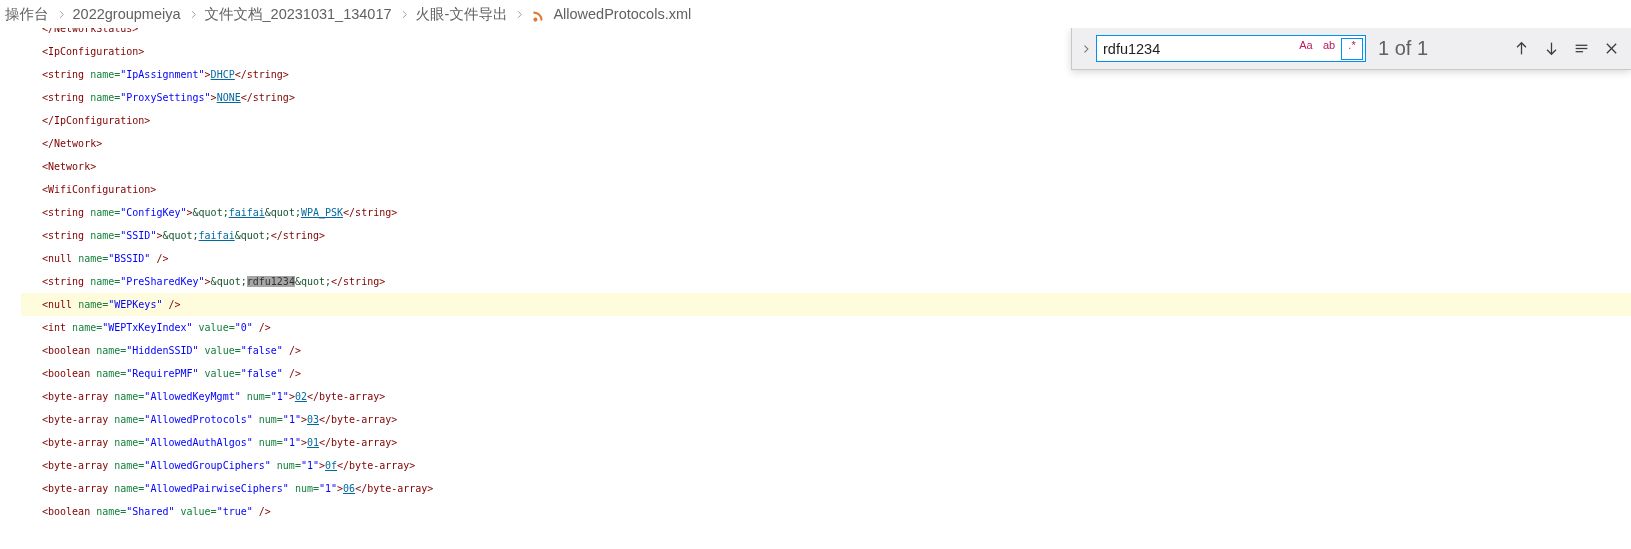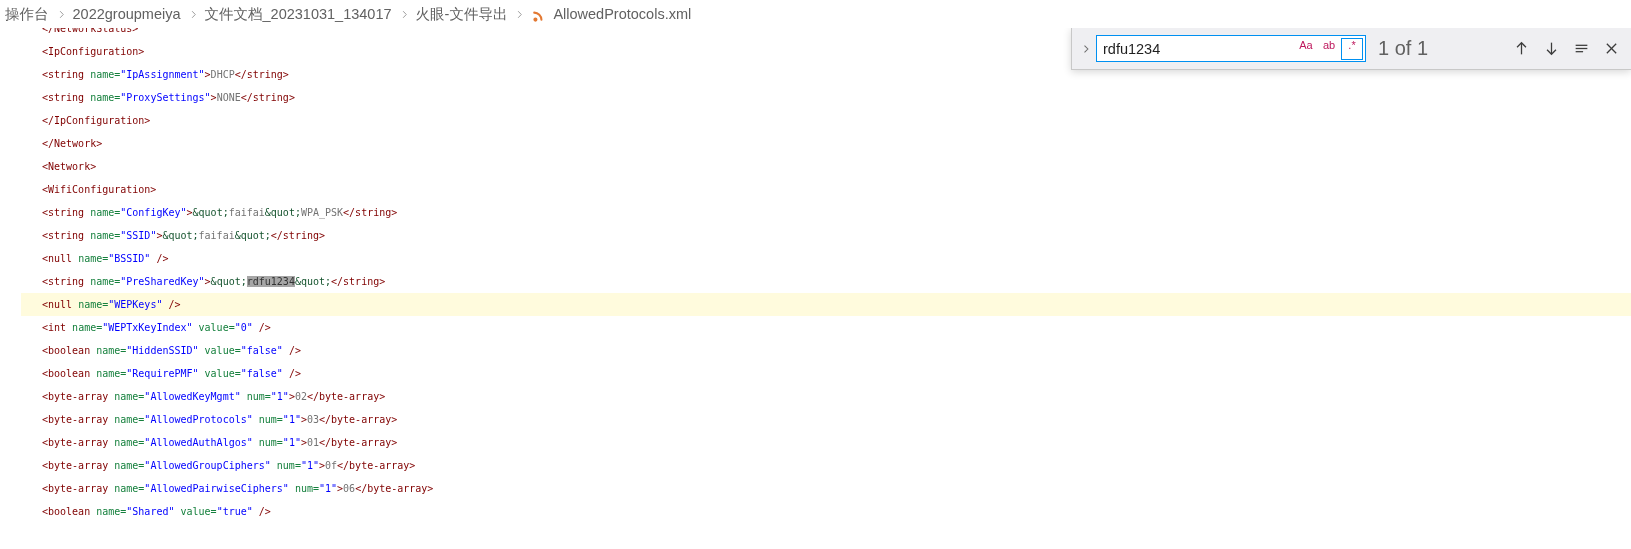--- a/index.html
+++ b/index.html
@@ -69,21 +69,21 @@
     padding-left: 21px;
     white-space: pre;
   }
   .line.cur { background: #fffbdd; }
 
   
   .t  { color: #800000; }           
   .an { color: #15803d; }           
   .av { color: #0000ff; }           
   .ent{ color: #14532d; }           
-  .tx { color: #737373; }           
+  .tx { color: #0369a1; text-decoration: underline; }           
   .sel{ background: #a6a6a6; color: #333333; }
 
   
   #find-widget {
     position: absolute;
     top: 0px;
     right: 0px;
     height: 42px;
     background: #efeff2;
     border-left: 1px solid #c8c8c8;

